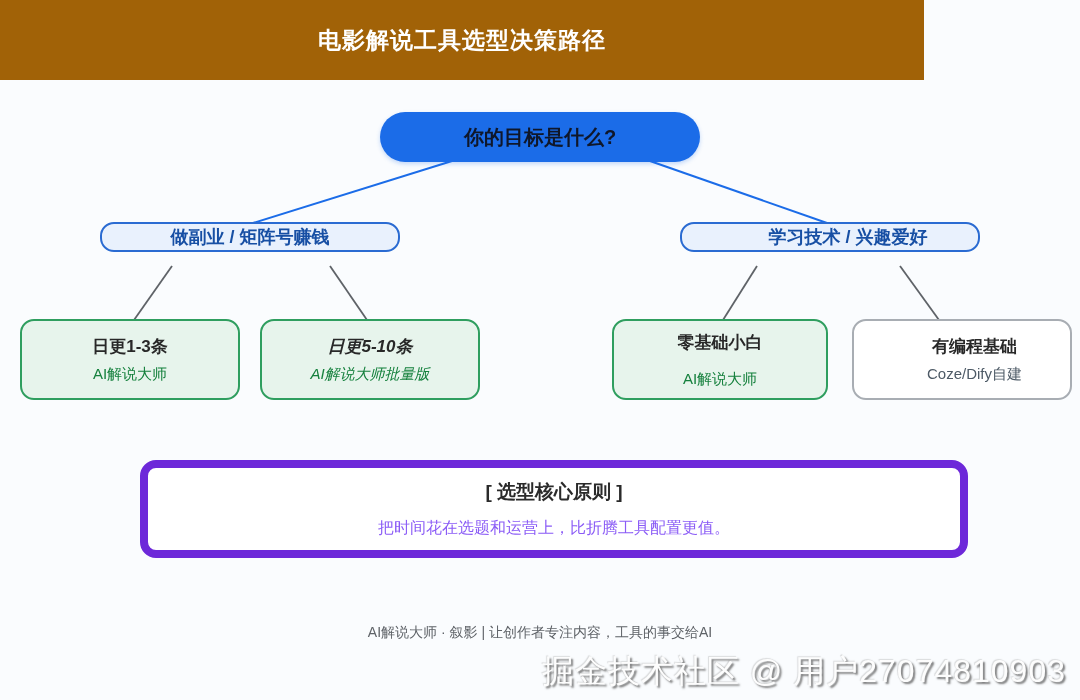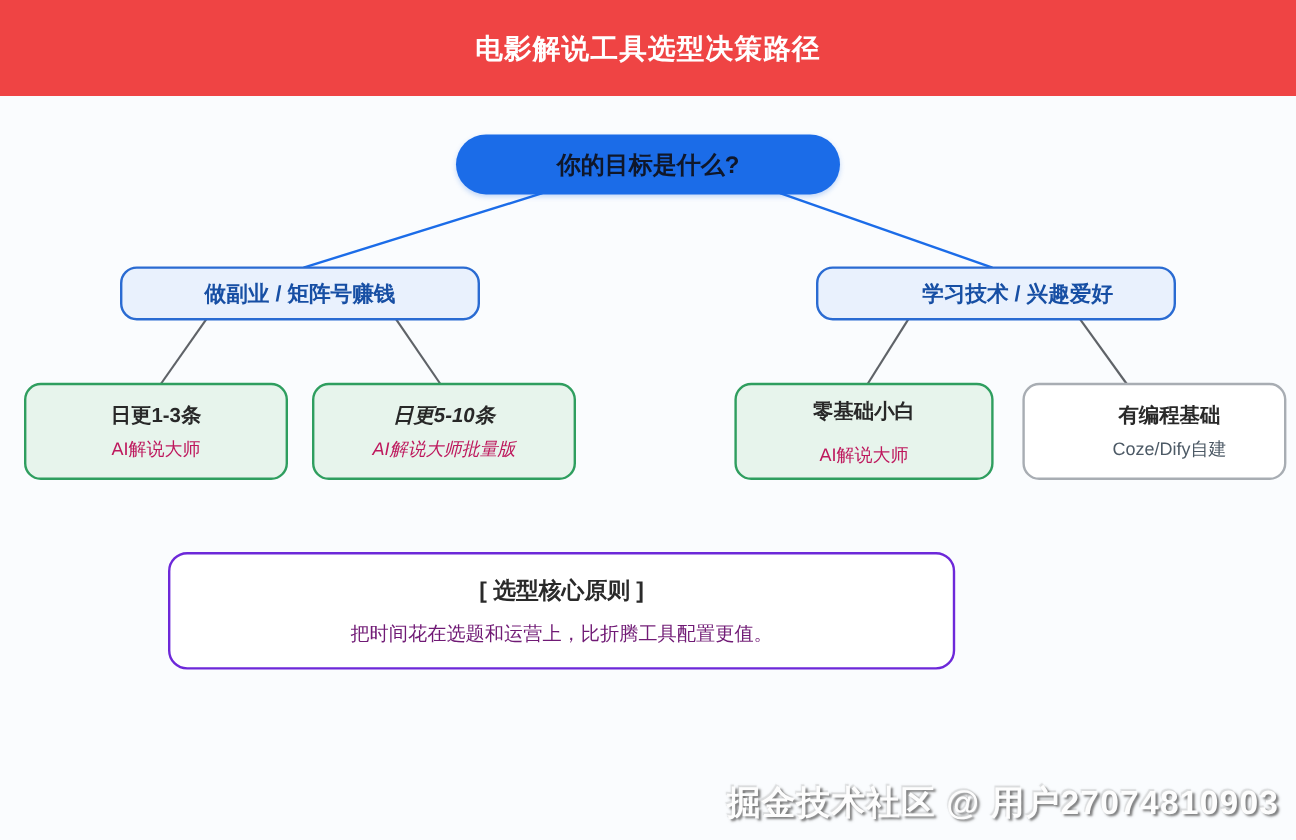--- a/index.html
+++ b/index.html
@@ -11,22 +11,22 @@
   .page {
     position: relative;
     width: 1080px;
     height: 700px;
     background: #fafcfe;
     overflow: hidden;
   }
   .header {
     position: absolute;
     left: 0; top: 0;
-    width: 1080px; height: 80px;
-    background: #ef4444;
+    width: 924px; height: 80px;
+    background: #a16207;
     display: flex;
     align-items: center;
     justify-content: center;
   }
   .header-title {
     color: #ffffff;
     font-size: 23px;
     font-weight: bold;
     letter-spacing: 1px;
   }
@@ -51,21 +51,21 @@
     border-radius: 25px;
     box-shadow: 0 2px 4px rgba(27,108,232,0.25);
   }
   .root-node .label {
     color: #0f172a;
     font-size: 20px;
     font-weight: bold;
   }
   .branch-node {
     top: 222px;
-    width: 300px; height: 45px;
+    width: 300px; height: 30px;
     background: #e9f1fd;
     border: 2px solid #2a6bd2;
     border-radius: 14px;
   }
   .branch-left  { left: 100px; }
   .branch-right { left: 680px; padding-left: 36px; }
   .branch-node .label {
     color: #174fa4;
     font-size: 18px;
     font-weight: bold;
@@ -89,57 +89,57 @@
   .leaf-1 { left: 20px;  width: 220px; }
   .leaf-2 { left: 260px; width: 220px; font-style: italic; }
   .leaf-3 { left: 612px; width: 216px; gap: 16px; }
   .leaf-4 { left: 852px; width: 220px; }
   .leaf-title {
     color: #282828;
     font-size: 17px;
     font-weight: bold;
   }
   .leaf-sub { font-size: 15px; }
-  .leaf-green .leaf-sub { color: #be185d; }
+  .leaf-green .leaf-sub { color: #15803d; }
   .leaf-gray  .leaf-sub { color: #4d5a66; }
   .principle-box {
     position: absolute;
     left: 140px; top: 460px;
-    width: 656px; height: 98px;
+    width: 828px; height: 98px;
     background: #ffffff;
-    border: 2px solid #6d28d9;
+    border: 8px solid #6d28d9;
     border-radius: 16px;
     display: flex;
     flex-direction: column;
     align-items: center;
     justify-content: center;
     gap: 13px;
   }
   .principle-title {
     color: #2a2a2a;
     font-size: 19px;
     font-weight: bold;
   }
   .principle-body {
-    color: #701a75;
+    color: #8b5cf6;
     font-size: 16px;
   }
   .footer {
     position: absolute;
     left: 0; top: 624px;
     width: 1080px;
     text-align: center;
     color: #5f6368;
     font-size: 14px;
   }
   .watermark {
     position: absolute;
     right: 14px; top: 650px;
-    font-size: 28px;
-    font-weight: bold;
+    font-size: 32px;
+    font-weight: normal;
     color: #fdfdfd;
     letter-spacing: 1px;
     text-shadow: 2px 2px 2px rgba(80,80,80,0.75), -1px -1px 1px rgba(160,160,160,0.35);
   }
 </style>
 </head>
 <body>
 
 <div class="page">
 
@@ -182,16 +182,17 @@
   <div class="node leaf-node leaf-gray leaf-4">
     <div class="leaf-title">有编程基础</div>
     <div class="leaf-sub">Coze/Dify自建</div>
   </div>
 
   <div class="principle-box">
     <div class="principle-title">[ 选型核心原则 ]</div>
     <div class="principle-body">把时间花在选题和运营上，比折腾工具配置更值。</div>
   </div>
 
+  <div class="footer">AI解说大师 · 叙影 | 让创作者专注内容，工具的事交给AI</div>
 
   <div class="watermark">掘金技术社区 @ 用户27074810903</div>
 
 </div>
 
 </body></html>

